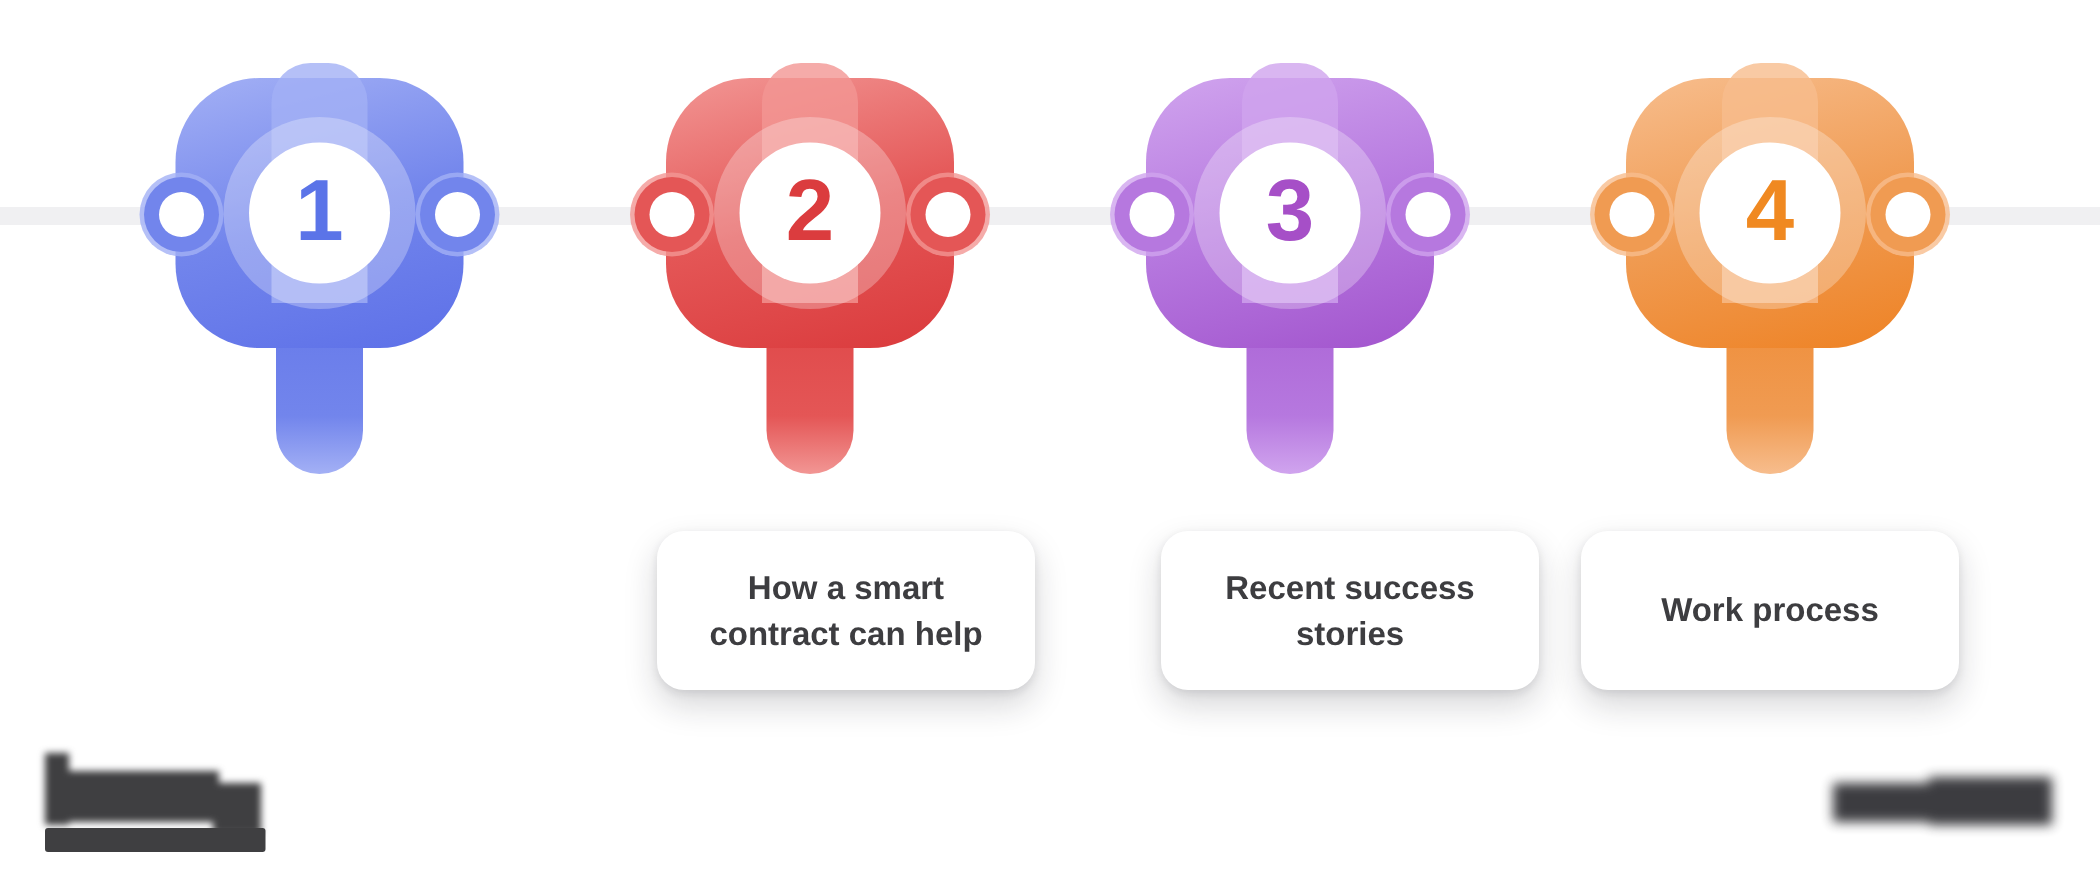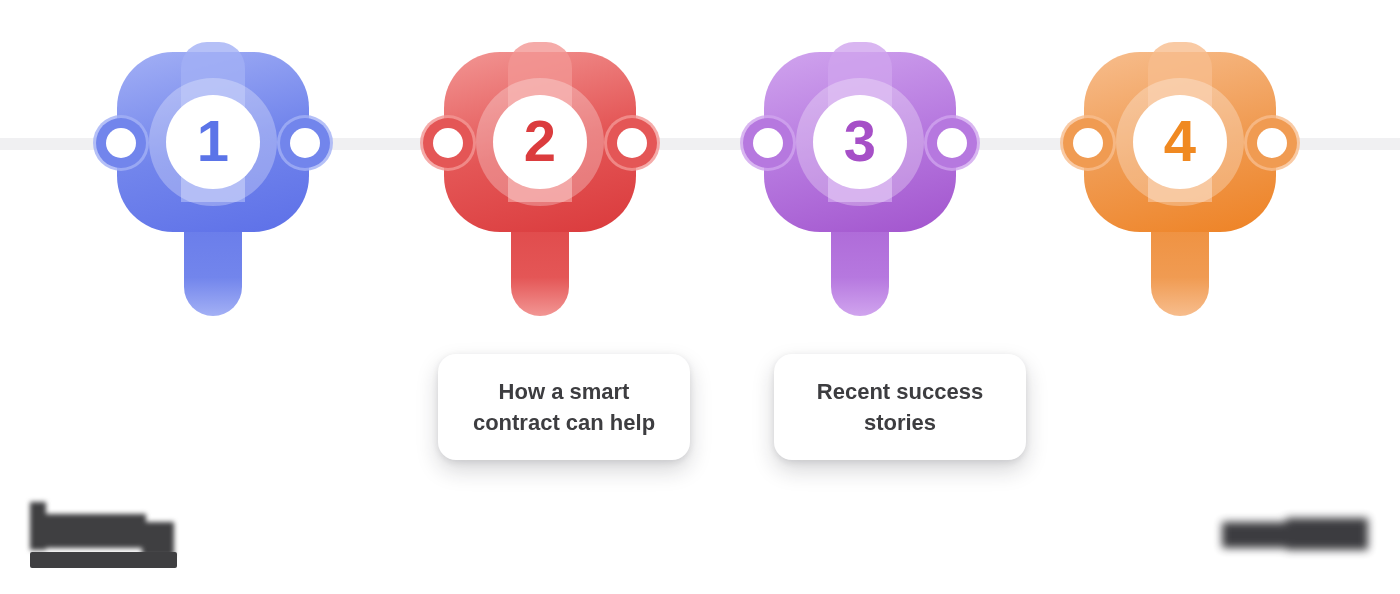--- a/index.html
+++ b/index.html
@@ -146,20 +146,23 @@
       <span class="num">4</span>
     </div>
   </div>
 
   <div class="card" style="left:438px">
     <div class="card-text">How a smart contract can help</div>
   </div>
   <div class="card" style="left:774px">
     <div class="card-text">Recent success stories</div>
   </div>
+  <div class="card" style="left:1054px">
+    <div class="card-text">Work process</div>
+  </div>
 
   <div class="wm wm-left" style="left:30px;top:498px;width:150px;height:72px">
     <div class="blur-group">
       <div class="blk a"></div>
         <div class="blk b"></div>
         <div class="blk c"></div>
     </div>
     <div class="bar"></div>
   </div>
   <div class="wm wm-right" style="left:1222px;top:518px;width:146px;height:36px">

